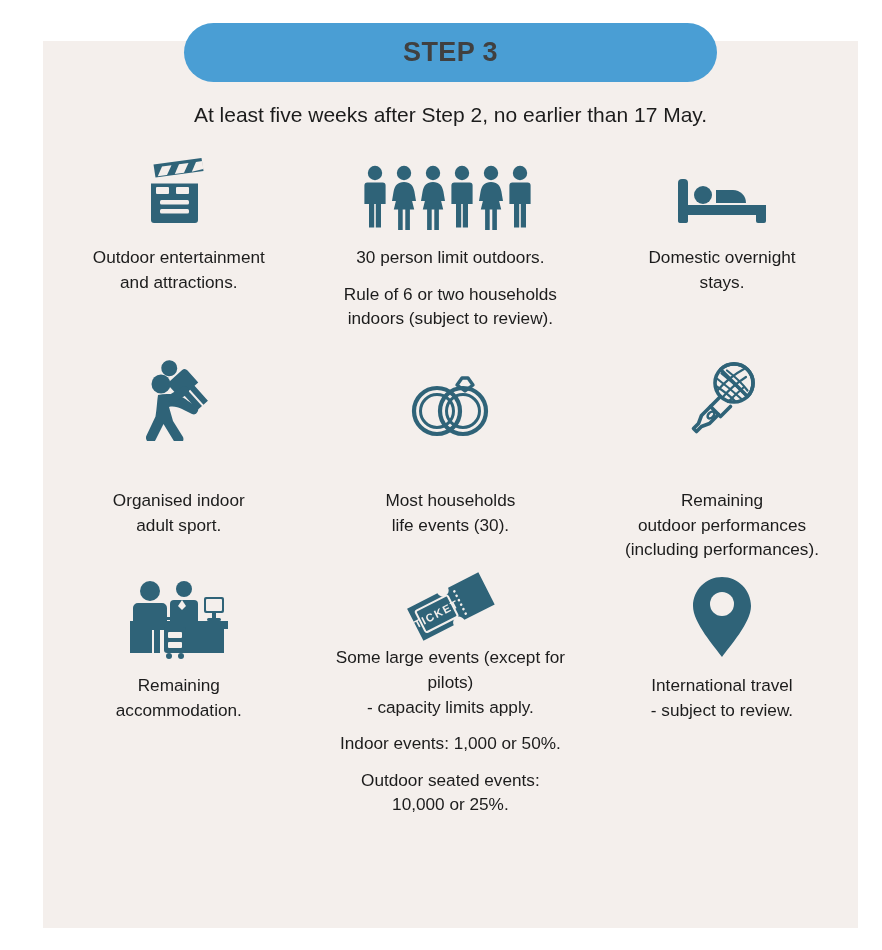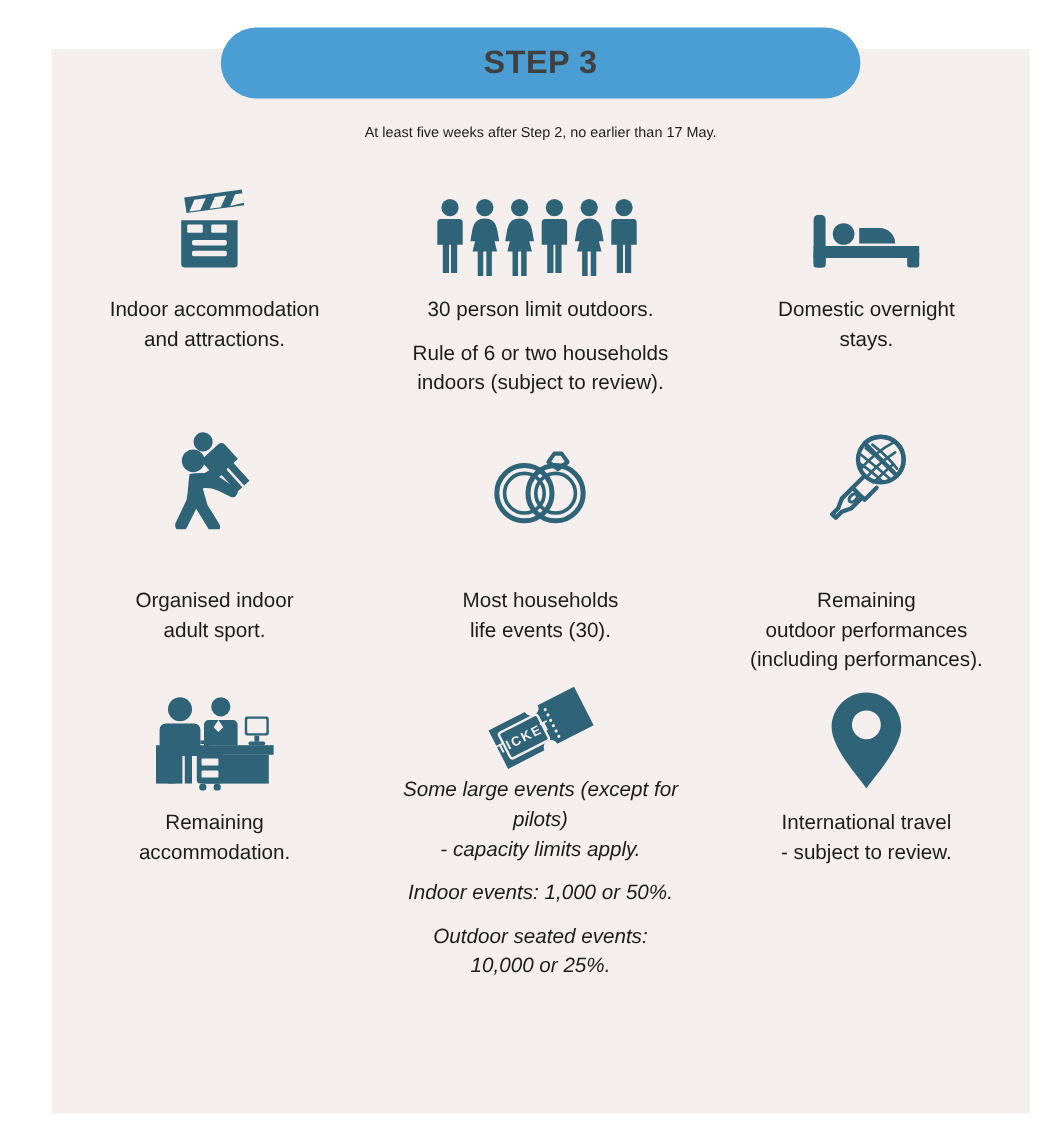--- a/index.html
+++ b/index.html
@@ -46,21 +46,21 @@
     font-size: 27px;
     font-weight: bold;
     letter-spacing: 0.4px;
   }
   .subtitle {
     position: absolute;
     left: 0;
     right: 0;
     top: 62px;
     text-align: center;
-    font-size: 12px;
+    font-size: 21px;
     color: #1c1c1c;
   }
   .grid {
     position: absolute;
     left: 0;
     top: 98px;
     width: 815px;
   }
   .row {
     display: flex;
@@ -90,21 +90,21 @@
     text-align: center;
     font-size: 17.2px;
     line-height: 1.43;
     color: #1c1c1c;
   }
   .caption .para { margin: 0; }
   .caption .para + .para { margin-top: 12px; }
 
   
   .row-3 .caption { font-size: 17.2px; }
-  .notes { margin-top: 0; font-style: italic; }
+  .notes { margin-top: 0; }
 </style>
 </head>
 <body>
 
 <div class="page">
   <div class="card">
 
     <div class="step-pill">
       <span class="step-pill-label">STEP 3</span>
     </div>
@@ -128,21 +128,21 @@
                 <path d="M56.0 4.9 L62.4 4.0 L63.3 12.0 L51.8 14.7 Z"></path>
                 <rect x="16" y="30" width="13" height="7" rx="1"></rect>
                 <rect x="36" y="30" width="13" height="7" rx="1"></rect>
                 <rect x="20" y="43" width="29" height="4.5" rx="1.5"></rect>
                 <rect x="20" y="52" width="29" height="4.5" rx="1.5"></rect>
               </g>
             </svg>
           </div>
           <div class="caption">
             <p class="para">
-              <span>Indoor accommodation</span><br>
+              <span>Outdoor entertainment</span><br>
               <span>and attractions.</span>
             </p>
           </div>
         </div>
 
         <div class="cell">
           <div class="icon-wrap">
             <svg width="176" height="66" viewBox="0 0 176 66">
               <g fill="#2f6378">
 

